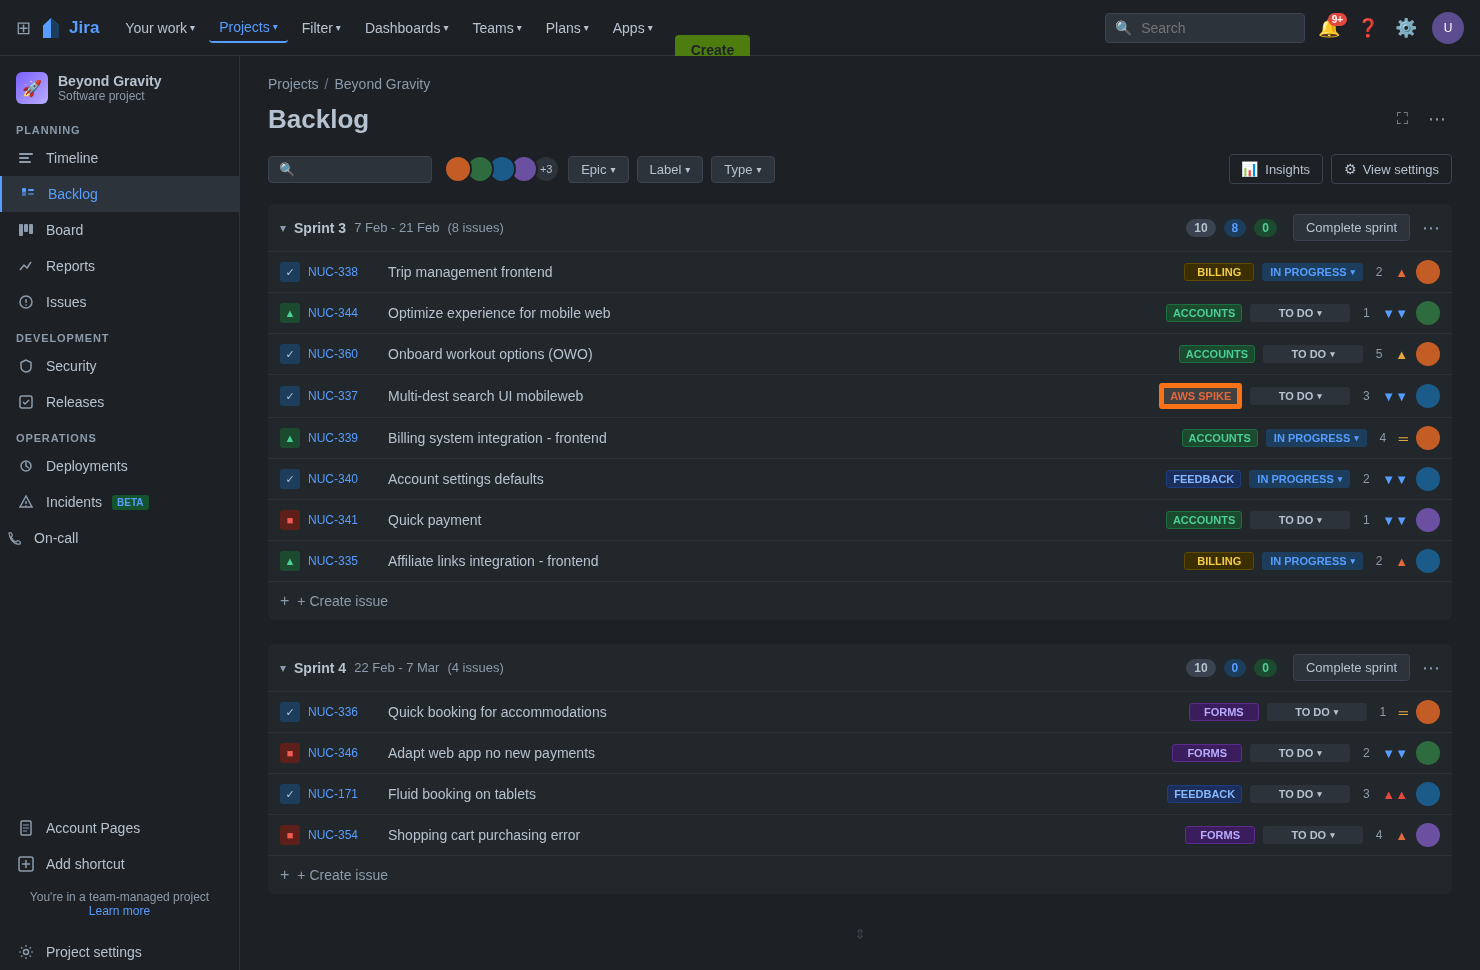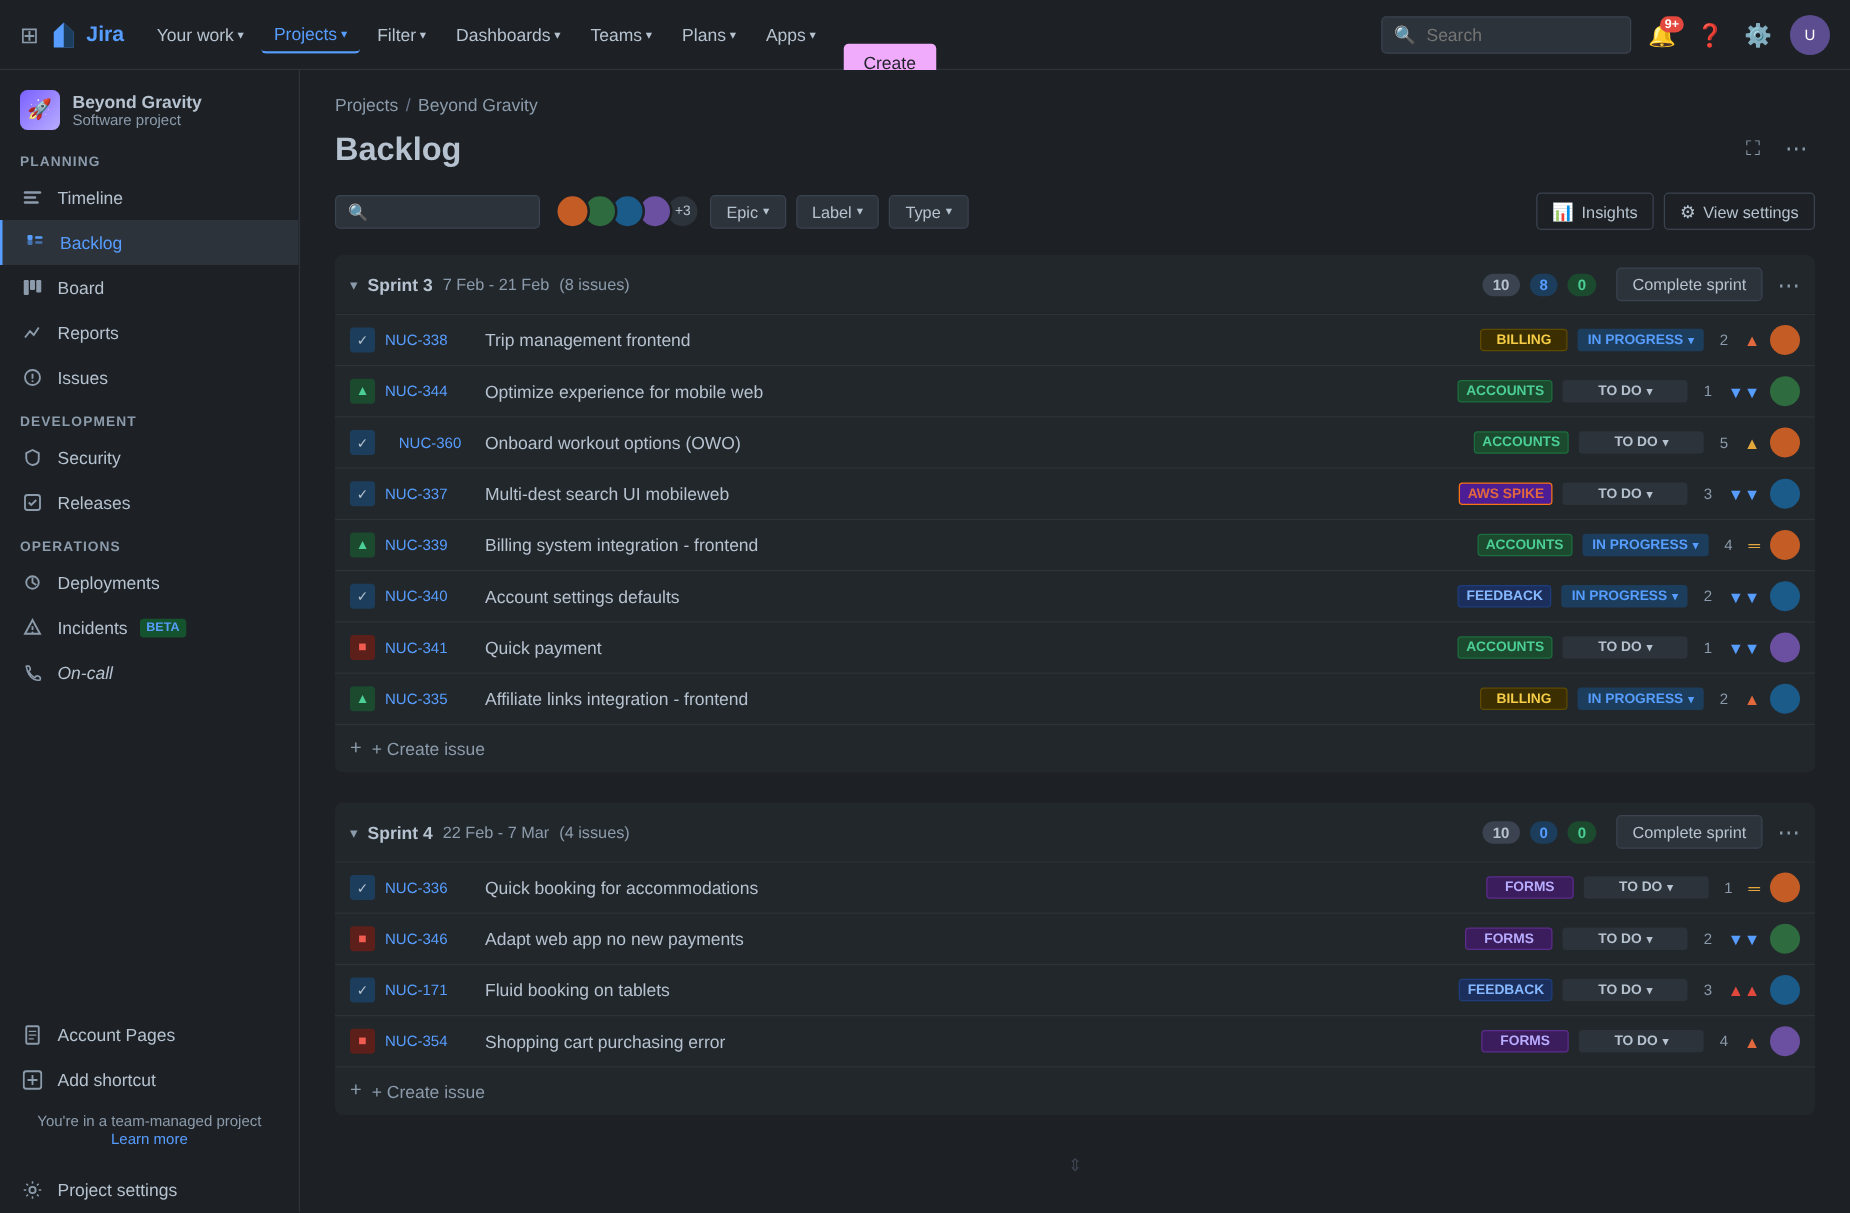--- a/index.html
+++ b/index.html
@@ -38,21 +38,21 @@
     <span style="font-size:10px;">▾</span>
   </div>
   <div style="color:#b6c2cf;padding:6px 10px;border-radius:4px;cursor:pointer;font-size:14px;display:flex;align-items:center;gap:3px;">
     <span>Plans</span>
     <span style="font-size:10px;">▾</span>
   </div>
   <div style="color:#b6c2cf;padding:6px 10px;border-radius:4px;cursor:pointer;font-size:14px;display:flex;align-items:center;gap:3px;">
     <span>Apps</span>
     <span style="font-size:10px;">▾</span>
   </div>
-  <div style="background:#f0abfc;color:#1d2125;padding:7px 16px;border-radius:4px;cursor:pointer;font-weight:400;font-size:14px;margin-left:8px;margin-top:44px;">
+  <div style="background:#4d7c0f;color:#1d2125;padding:7px 16px;border-radius:4px;cursor:pointer;font-weight:700;font-size:14px;margin-left:8px;margin-top:44px;">
     <span>Create</span>
   </div>
   <div style="flex:1;"></div>
   <div style="background:#2c333a;border:1px solid #3b4350;border-radius:4px;display:flex;align-items:center;padding:6px 10px;gap:8px;width:200px;">
     <span style="color:#8c9bab;font-size:14px;">🔍</span>
     <input style="background: none; border: none; outline: none; color: rgb(182, 194, 207); font-size: 14px; width: 130px;" placeholder="Search">
   </div>
   <div style="position:relative;padding:6px;cursor:pointer;margin-left:4px;">
     <span style="color:#8c9bab;font-size:18px;">🔔</span>
     <span style="background:#e2483d;color:white;font-size:10px;border-radius:8px;padding:1px 4px;position:absolute;top:2px;right:0;font-weight:700;">9+</span>
@@ -169,21 +169,21 @@
         <svg width="16" height="16" viewBox="0 0 16 16" fill="none">
             <path d="M8 2L2 13h12L8 2z" stroke="#8c9bab" stroke-width="1.5" fill="none"></path>
             <line x1="8" y1="7" x2="8" y2="10" stroke="#8c9bab" stroke-width="1.5"></line>
             <circle cx="8" cy="12" r="0.8" fill="#8c9bab"></circle>
           </svg>
       </span>
       <span>Incidents</span>
       <span style="background:#14532d;color:#579dff;font-size:10px;padding:2px 5px;border-radius:3px;font-weight:600;">BETA</span>
     </div>
 
-    <div style="display:flex;align-items:center;gap:10px;padding:8px 16px;cursor:pointer;color:#b6c2cf;font-size:14px;font-style:italic;">
+    <div style="display:flex;align-items:center;gap:10px;padding:8px 4px;cursor:pointer;color:#b6c2cf;font-size:14px;">
       <span style="width:20px;height:20px;display:flex;align-items:center;justify-content:center;">
         <svg width="16" height="16" viewBox="0 0 16 16" fill="none">
             <path d="M3 3C3 3 5 2 6 4c1 2-1 3-1 3s2 4 5 5c0 0 1-2 3-1 2 1 1 3 1 3S5 16 3 3z" stroke="#8c9bab" stroke-width="1.3" fill="none"></path>
           </svg>
       </span>
       <span>On-call</span>
     </div>
 
     <div style="flex:1;"></div>
 
@@ -320,37 +320,37 @@
             <span>TO DO</span>
             <span style="font-size:9px;">▾</span>
           </div>
           <span style="color:#8c9bab;font-size:12px;min-width:16px;text-align:center;flex-shrink:0;">1</span>
           <span style="color:#579dff;font-size:13px;cursor:pointer;flex-shrink:0;">▼▼</span>
           <div style="width:24px;height:24px;border-radius:50%;background:#2e6b3e;flex-shrink:0;cursor:pointer;"></div>
         </div>
 
         <div style="display:flex;align-items:center;padding:8px 12px;border-top:1px solid #2c333a;gap:8px;cursor:pointer;">
           <div style="width:20px;height:20px;border-radius:3px;background:#1c3e5c;display:flex;align-items:center;justify-content:center;font-size:11px;flex-shrink:0;">✓</div>
-          <span style="color:#579dff;font-size:12px;min-width:72px;cursor:pointer;flex-shrink:0;text-align:center;">NUC-360</span>
+          <span style="color:#579dff;font-size:12px;min-width:72px;cursor:pointer;flex-shrink:0;">NUC-360</span>
           <span style="color:#b6c2cf;font-size:14px;flex:1;">Onboard workout options (OWO)</span>
           <span style="background:#1c4a2e;color:#4bce97;border:1px solid #1c6e3e;border-radius:3px;padding:2px 6px;font-size:11px;font-weight:700;min-width:70px;text-align:center;flex-shrink:0;">ACCOUNTS</span>
           <div style="background:#2c333a;border-radius:3px;padding:3px 8px;font-size:11px;font-weight:600;color:#b6c2cf;min-width:100px;text-align:center;cursor:pointer;display:flex;align-items:center;justify-content:center;gap:4px;flex-shrink:0;">
             <span>TO DO</span>
             <span style="font-size:9px;">▾</span>
           </div>
           <span style="color:#8c9bab;font-size:12px;min-width:16px;text-align:center;flex-shrink:0;">5</span>
           <span style="color:#e2a83e;font-size:13px;cursor:pointer;flex-shrink:0;">▲</span>
           <div style="width:24px;height:24px;border-radius:50%;background:#c45c26;flex-shrink:0;cursor:pointer;"></div>
         </div>
 
         <div style="display:flex;align-items:center;padding:8px 12px;border-top:1px solid #2c333a;gap:8px;cursor:pointer;">
           <div style="width:20px;height:20px;border-radius:3px;background:#1c3e5c;display:flex;align-items:center;justify-content:center;font-size:11px;flex-shrink:0;">✓</div>
           <span style="color:#579dff;font-size:12px;min-width:72px;cursor:pointer;flex-shrink:0;">NUC-337</span>
           <span style="color:#b6c2cf;font-size:14px;flex:1;">Multi-dest search UI mobileweb</span>
-          <span style="background:#4c1d95;color:#e2683e;border:1px solid #f97316;border-radius:3px;padding:2px 6px;font-size:11px;font-weight:700;min-width:70px;text-align:center;flex-shrink:0;">AWS SPIKE</span>
+          <span style="background:#404040;color:#e2683e;border:5px solid #f97316;border-radius:3px;padding:2px 6px;font-size:11px;font-weight:700;min-width:70px;text-align:center;flex-shrink:0;">AWS SPIKE</span>
           <div style="background:#2c333a;border-radius:3px;padding:3px 8px;font-size:11px;font-weight:600;color:#b6c2cf;min-width:100px;text-align:center;cursor:pointer;display:flex;align-items:center;justify-content:center;gap:4px;flex-shrink:0;">
             <span>TO DO</span>
             <span style="font-size:9px;">▾</span>
           </div>
           <span style="color:#8c9bab;font-size:12px;min-width:16px;text-align:center;flex-shrink:0;">3</span>
           <span style="color:#579dff;font-size:13px;cursor:pointer;flex-shrink:0;">▼▼</span>
           <div style="width:24px;height:24px;border-radius:50%;background:#1b5b8a;flex-shrink:0;cursor:pointer;"></div>
         </div>
 
         <div style="display:flex;align-items:center;padding:8px 12px;border-top:1px solid #2c333a;gap:8px;cursor:pointer;">

